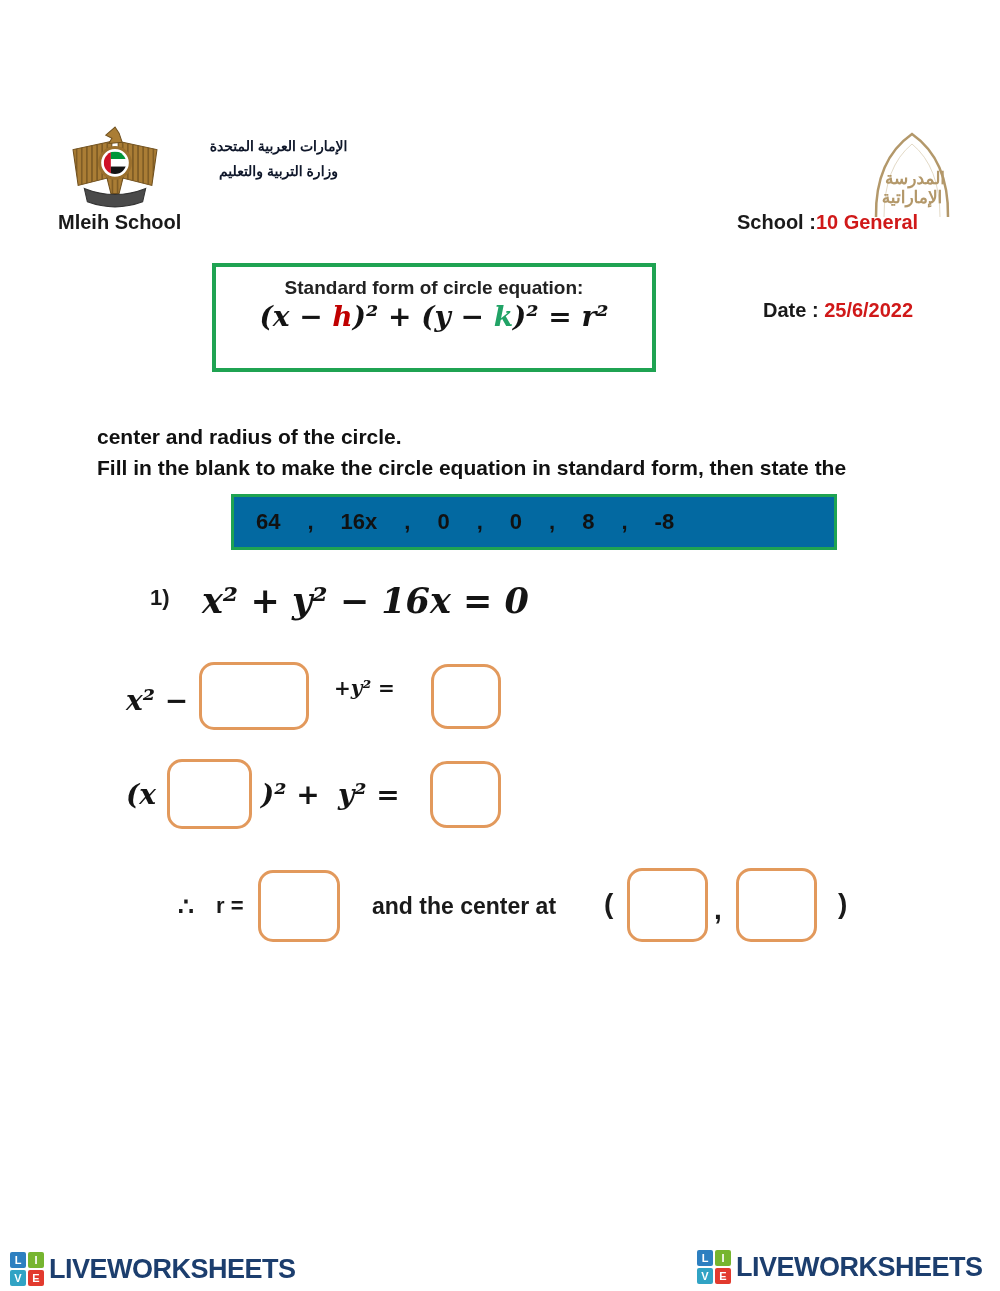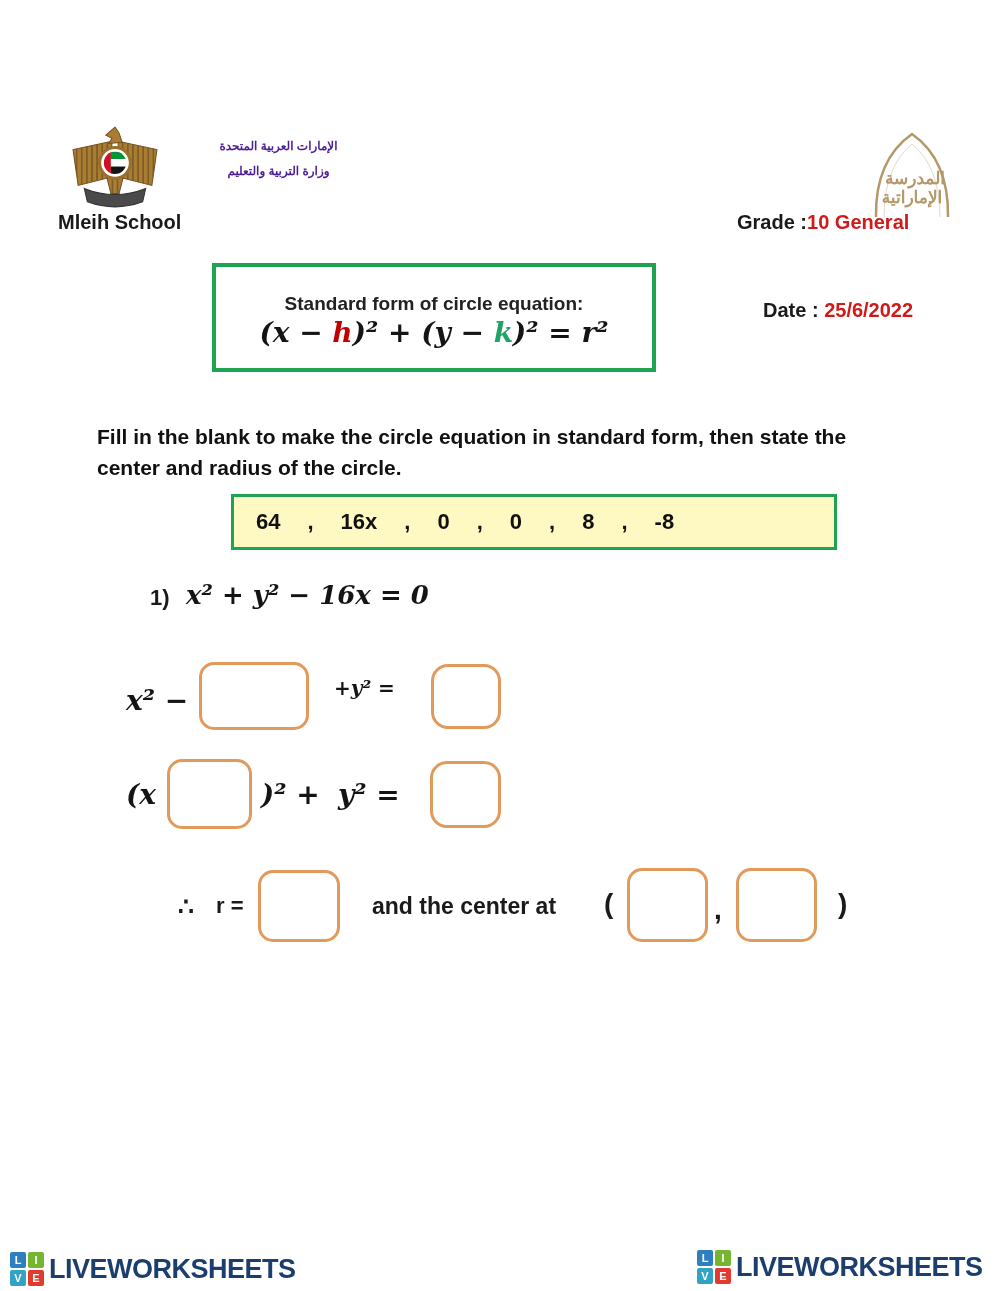--- a/index.html
+++ b/index.html
@@ -3,32 +3,32 @@
 <meta charset="utf-8">
 <style>
   html,body{margin:0;padding:0;background:#fff;}
   .page{position:relative;width:1000px;height:1291px;background:#ffffff;overflow:hidden;
         font-family:"Liberation Sans",sans-serif;color:#1a1a1a;}
   .abs{position:absolute;}
   .b{font-weight:700;}
   .red{color:#d01919;}
   .math{font-family:"DejaVu Serif",serif;font-style:italic;font-weight:700;color:#141414;}
   
-  .ministry-text{left:196px;top:134px;width:165px;text-align:center;color:#4c1d95;
-                 font-size:12px;font-weight:700;line-height:25px;}
+  .ministry-text{left:196px;top:134px;width:165px;text-align:center;color:#0f172a;
+                 font-size:14px;font-weight:700;line-height:25px;}
   .ws-title{left:230px;top:168px;width:460px;text-align:center;font-size:22px;color:#222;}
   .school-name{left:58px;top:211px;font-size:20px;}
   .grade-line{left:737px;top:211px;font-size:20px;}
   
   .sf-box{left:212px;top:263px;width:436px;height:101px;border:4px solid #1fa352;background:#fff;}
-  .sf-title{margin-top:26px;text-align:center;font-size:19px;font-weight:700;color:#222;}
+  .sf-title{margin-top:10px;text-align:center;font-size:19px;font-weight:700;color:#222;}
   .sf-formula{text-align:center;font-size:28px;margin-top:1px;}
   .date-line{left:763px;top:299px;font-size:20px;}
   .instructions{left:97px;top:421px;width:850px;font-size:21px;font-weight:700;line-height:31px;color:#111;}
-  .wb-box{left:231px;top:494px;width:606px;height:56px;border:3px solid #1fa352;background:#fef9c3;
+  .wb-box{left:231px;top:494px;width:606px;height:56px;border:3px solid #1fa352;background:#0369a1;
           display:flex;align-items:center;gap:27px;padding-left:22px;box-sizing:border-box;
           font-size:22px;font-weight:700;color:#111;}
   
   .ansbox{position:absolute;border:3px solid #e2995c;border-radius:15px;background:#fff;box-sizing:border-box;}
   
   .lw{position:absolute;display:flex;align-items:center;gap:5px;}
   .lw-grid{display:grid;grid-template-columns:16px 16px;grid-template-rows:16px 16px;gap:2px;}
   .lw-sq{display:flex;align-items:center;justify-content:center;color:#fff;font-size:11px;
          font-weight:700;border-radius:2px;line-height:1;}
   .sq-l{background:#2d7fc0;} .sq-i{background:#76b52f;} .sq-v{background:#31a3c4;} .sq-e{background:#e23a2e;}
@@ -74,50 +74,50 @@
   <div class="abs" style="left:860px;top:126px;">
     <svg width="104" height="94" viewBox="0 0 104 92">
       <path d="M16,90 Q15,33 52,7 Q89,33 88,90" fill="none" stroke="#b3986a" stroke-width="2.5"></path>
       <path d="M24,90 Q24,40 52,17 Q80,40 80,90" fill="none" stroke="#e3dac7" stroke-width="1"></path>
       <text x="55" y="57" text-anchor="middle" font-size="17" font-weight="bold" fill="#b3986a">المدرسة</text>
       <text x="52" y="76" text-anchor="middle" font-size="17" font-weight="bold" fill="#b3986a">الإماراتية</text>
     </svg>
   </div>
 
   <div class="abs school-name b">Mleih School</div>
-  <div class="abs grade-line b"><span>Grade :</span><span class="red">10 General</span></div>
+  <div class="abs grade-line b"><span>School :</span><span class="red">10 General</span></div>
 
   <div class="abs sf-box">
     <div class="sf-title">Standard form of circle equation:</div>
     <div class="sf-formula math"><span>(x − </span><span style="color:#c00000;">h</span><span>)² + (y − </span><span style="color:#21a366;">k</span><span>)² = r²</span></div>
   </div>
 
   <div class="abs date-line b"><span>Date :</span>&nbsp;<span class="red">25/6/2022</span></div>
 
   <div class="abs instructions">
+    <div>center and radius of the circle.</div>
     <div>Fill in the blank to make the circle equation in standard form, then state the</div>
-    <div>center and radius of the circle.</div>
   </div>
 
   <div class="abs wb-box">
     <span>64</span>
     <span>,</span>
     <span>16x</span>
     <span>,</span>
     <span>0</span>
     <span>,</span>
     <span>0</span>
     <span>,</span>
     <span>8</span>
     <span>,</span>
     <span>-8</span>
   </div>
 
   <span class="abs b" style="left:150px;top:585px;font-size:22px;">1)</span>
-  <span class="abs math" style="left:186px;top:580px;font-size:26px;">x² + y² − 16x = 0</span>
+  <span class="abs math" style="left:202px;top:580px;font-size:35px;">x² + y² − 16x = 0</span>
 
   <span class="abs math" style="left:126px;top:676px;font-size:28px;margin-top:8px;">x² −</span>
   <div class="ansbox" style="left:199px;top:662px;width:110px;height:68px;"></div>
   <span class="abs math" style="left:334px;top:676px;font-size:20px;">+y² =</span>
   <div class="ansbox" style="left:431px;top:664px;width:70px;height:65px;border-radius:17px;"></div>
 
   <span class="abs math" style="left:126px;top:778px;font-size:28px;">(x</span>
   <div class="ansbox" style="left:167px;top:759px;width:85px;height:70px;"></div>
   <span class="abs math" style="left:261px;top:778px;font-size:28px;">)² +</span>
   <span class="abs math" style="left:338px;top:778px;font-size:28px;">y² =</span>

